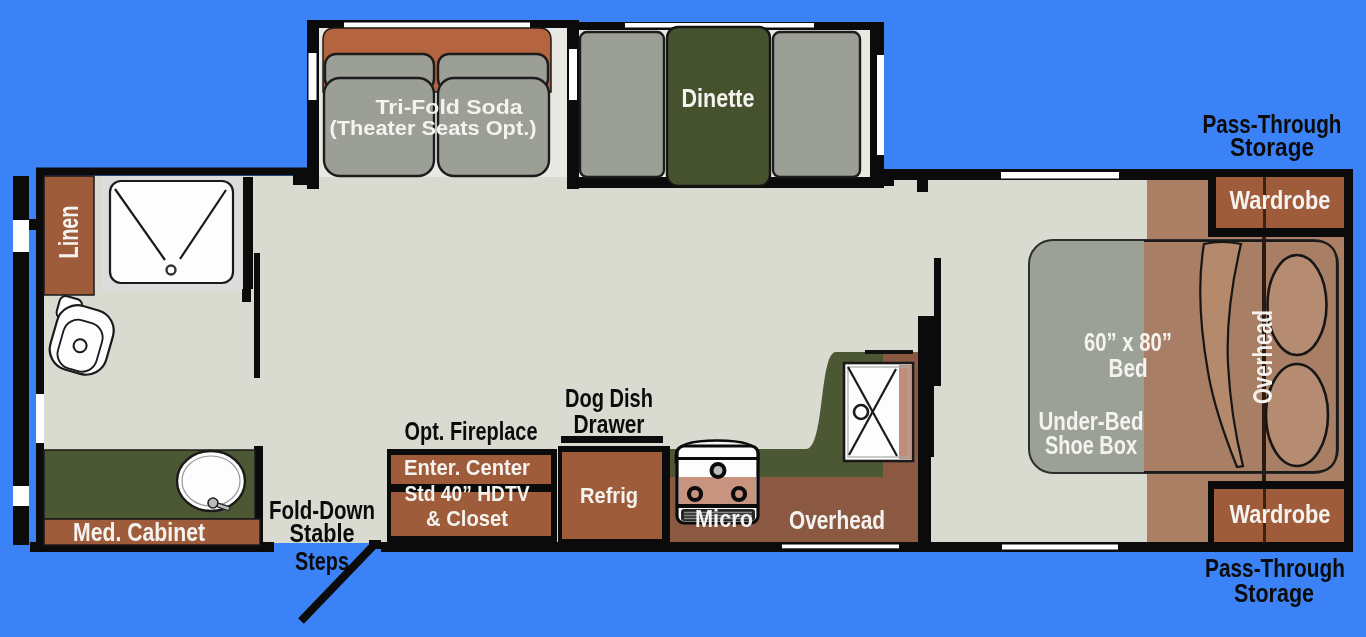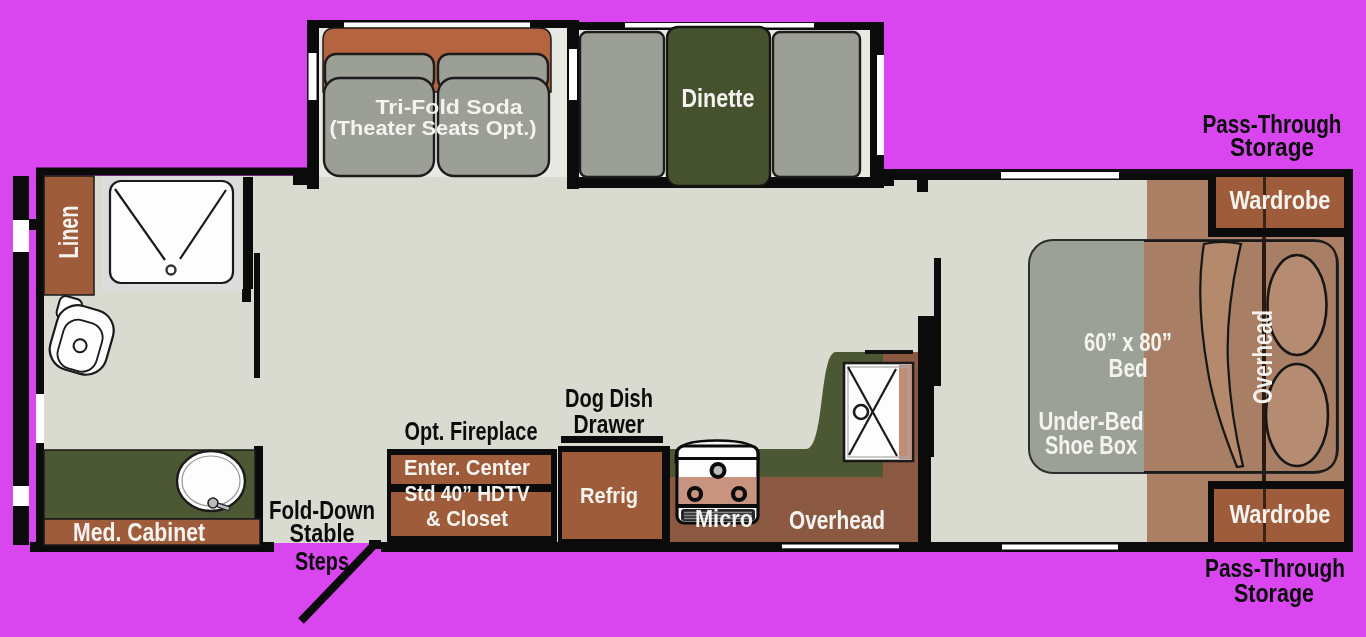--- a/index.html
+++ b/index.html
@@ -1,16 +1,16 @@
 <!DOCTYPE html>
 <html><head>
 <meta charset="utf-8">
 <style>
   html,body{margin:0;padding:0;background:#fff;}
-  .page{position:relative;width:1366px;height:637px;background:#d946ef;overflow:hidden;}
+  .page{position:relative;width:1366px;height:637px;background:#3b82f6;overflow:hidden;}
   svg text{font-family:"Liberation Sans",sans-serif;font-weight:bold;}
 </style>
 </head>
 <body>
 <div class="page">
 <svg width="1366" height="637" viewBox="0 0 1366 637">
 
 <rect x="44" y="176" width="1103" height="367" fill="#d9dbd1"></rect>
 
 <rect x="1147" y="176" width="200" height="367" fill="#ab7f63"></rect>

